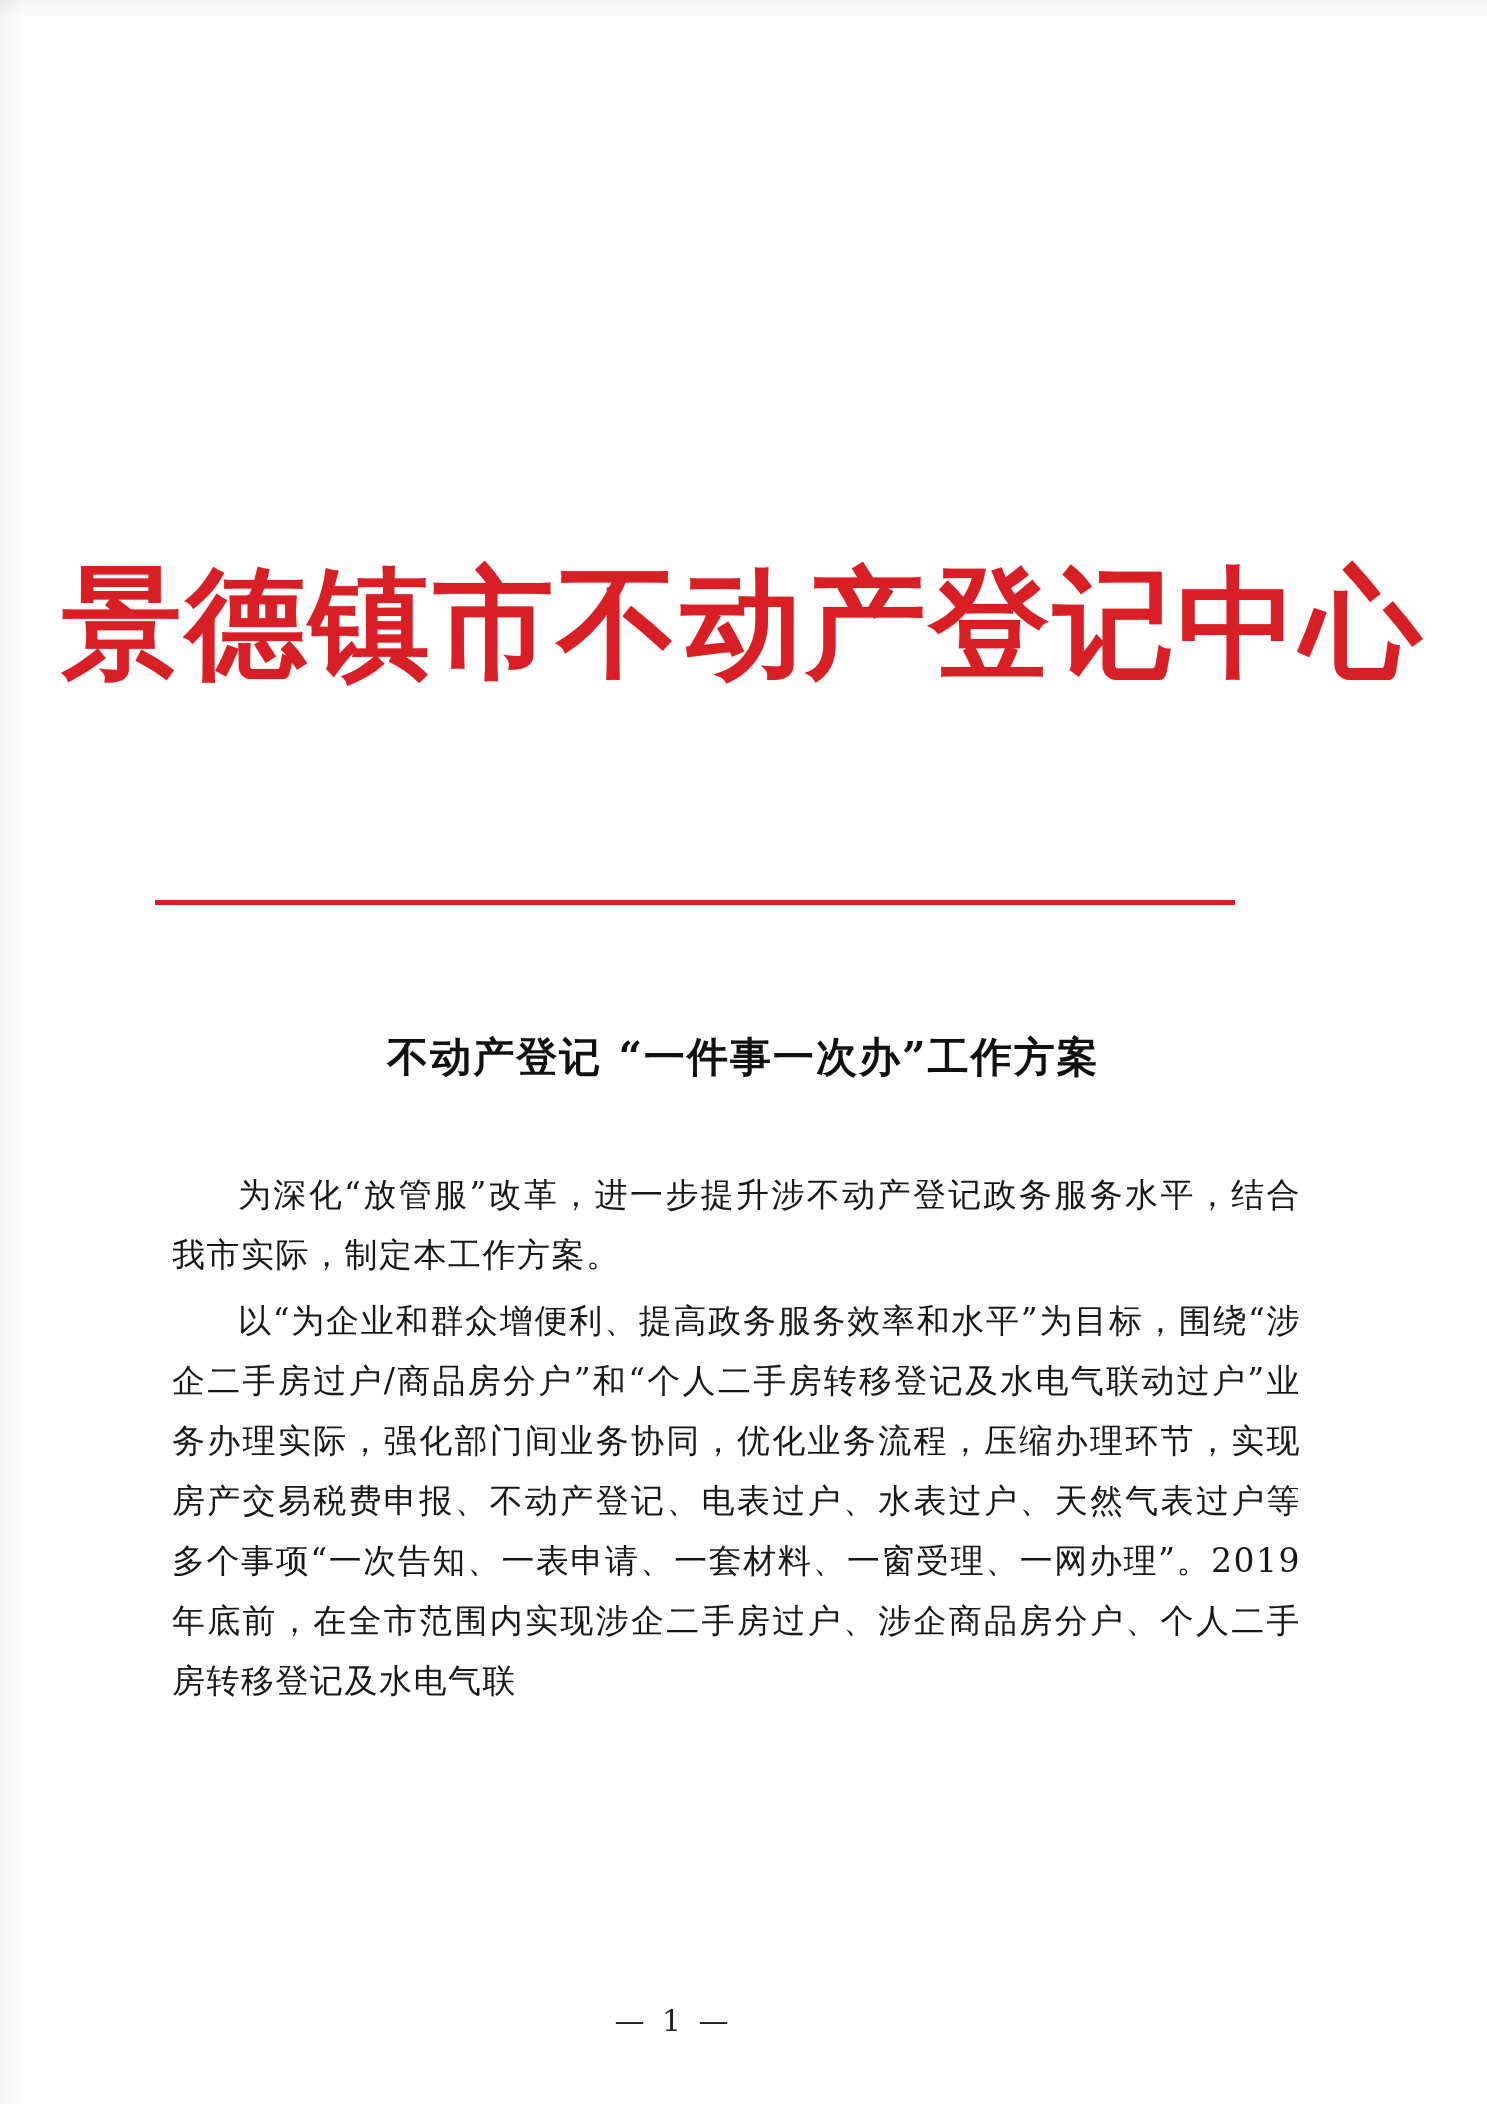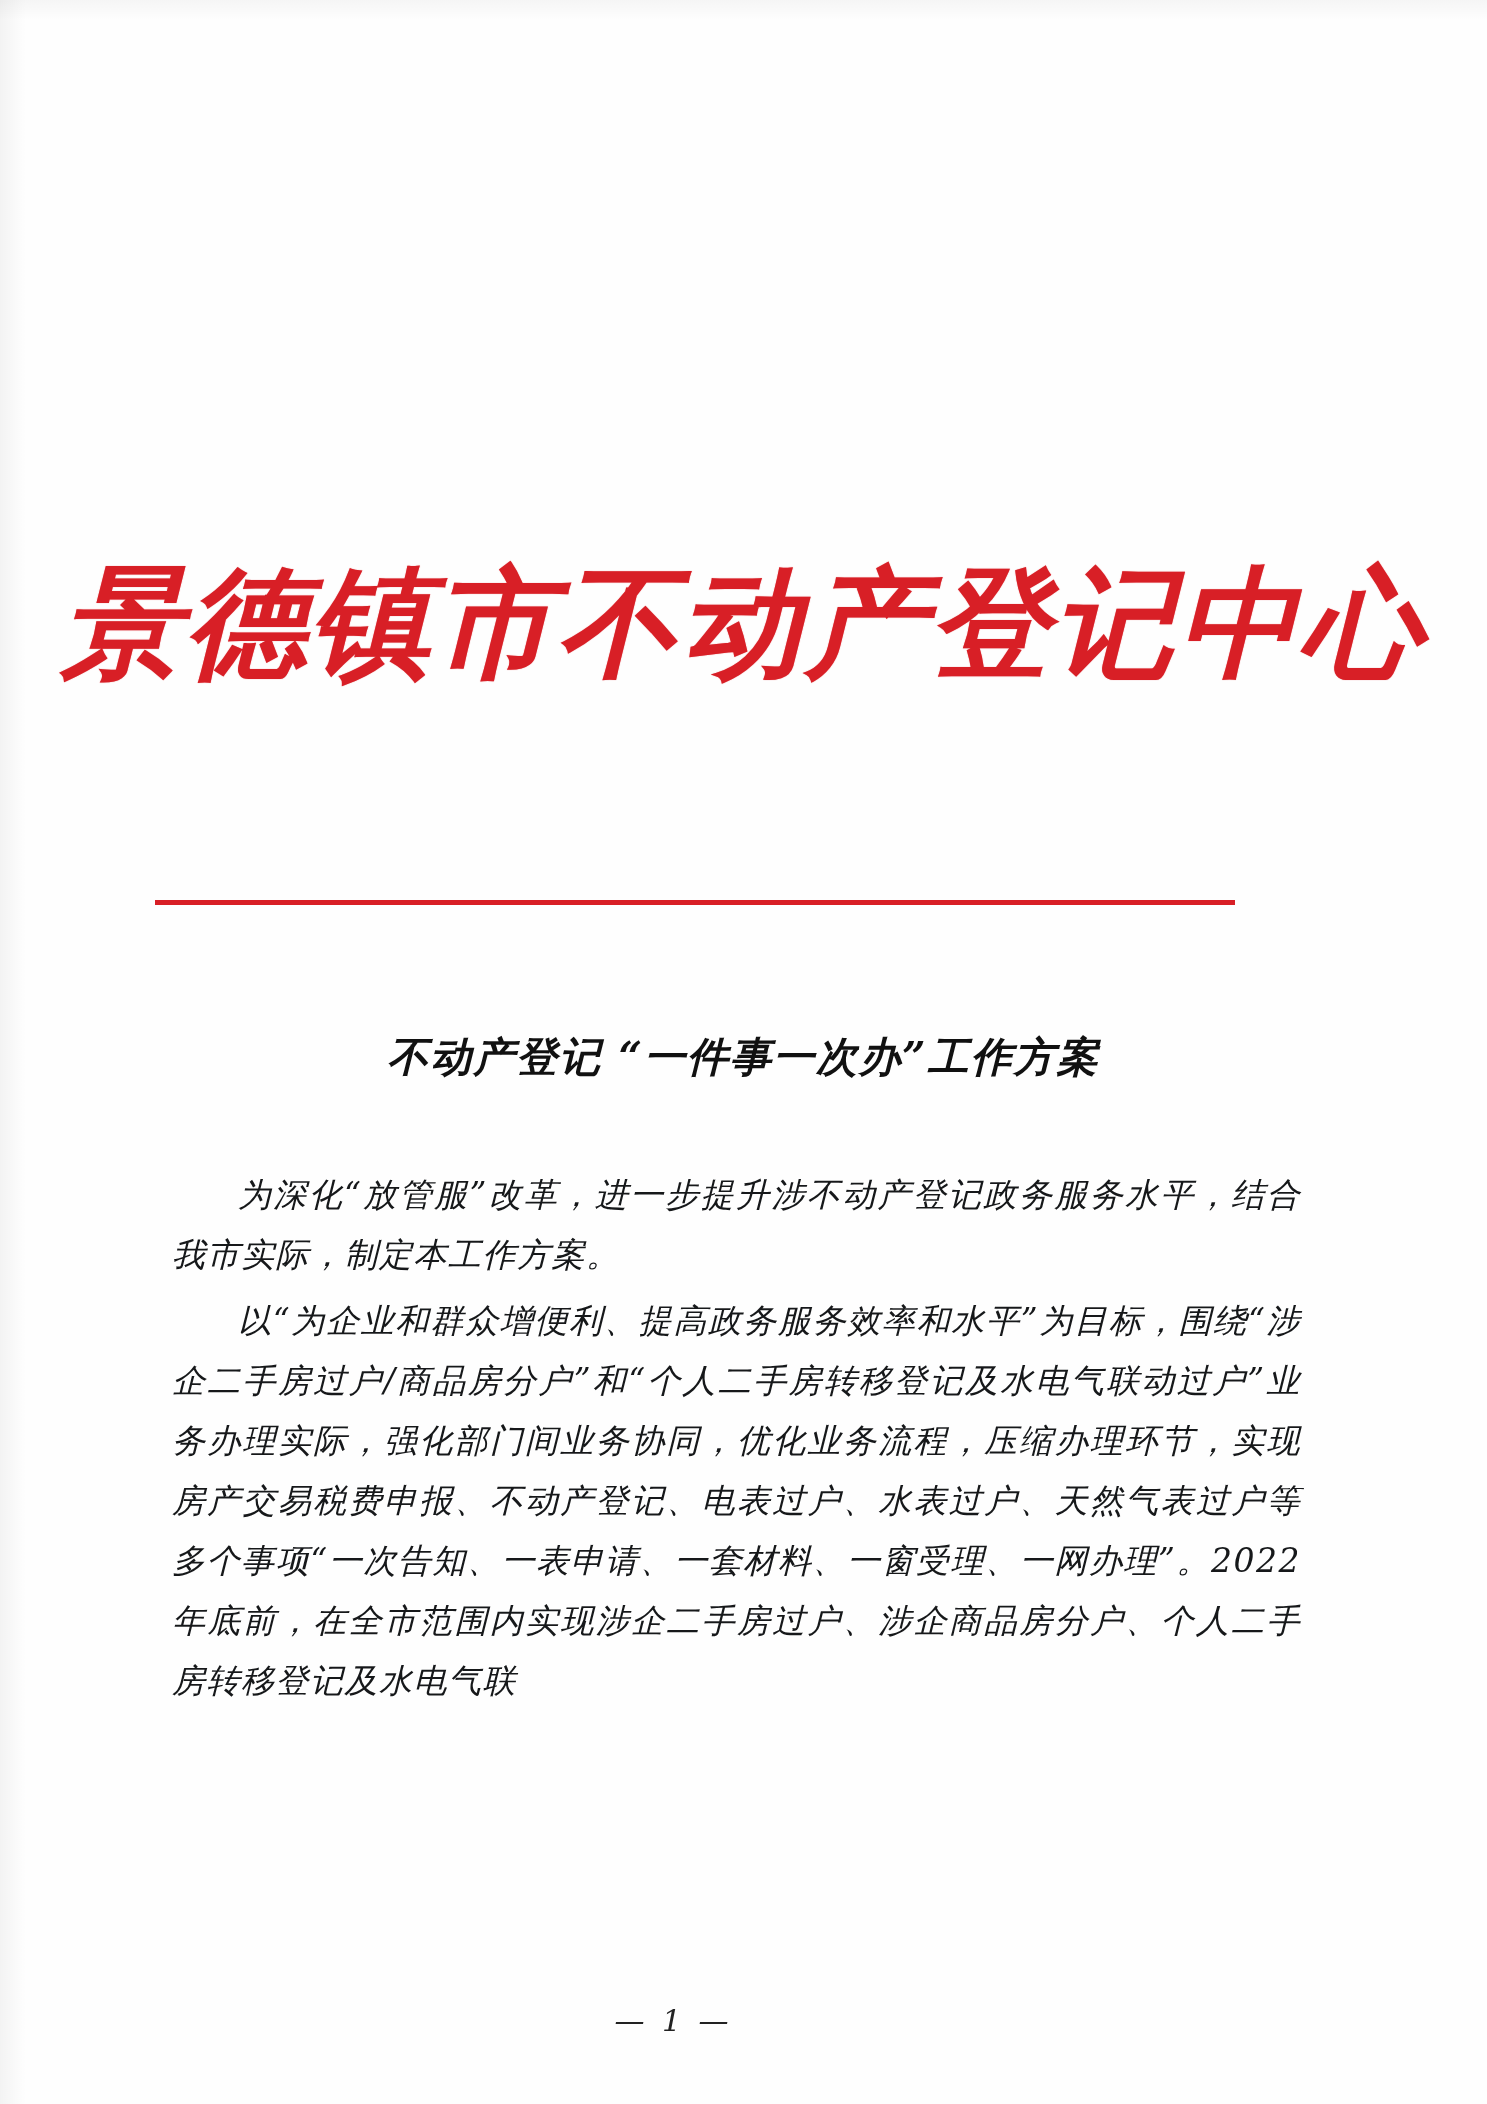--- a/index.html
+++ b/index.html
@@ -14,21 +14,20 @@
     color: #1a1a1a;
     position: relative;
     overflow: hidden;
   }
 
   .page {
     position: absolute;
     inset: 0;
     background: #fefefe;
     padding: 12px;
-    font-style: italic;
   }
 
   
   .masthead {
     position: absolute;
     top: 560px;
     left: 0;
     width: 100%;
     text-align: center;
   }
@@ -129,20 +128,20 @@
   <div class="masthead">
     <div class="masthead-title">景德镇市不动产登记中心</div>
   </div>
 
   <div class="masthead-rule"></div>
 
   <div class="doc-title">不动产登记 “一件事一次办”工作方案</div>
 
   <div class="body-text">
     <p>为深化“放管服”改革，进一步提升涉不动产登记政务服务水平，结合我市实际，制定本工作方案。</p>
-    <p>以“为企业和群众增便利、提高政务服务效率和水平”为目标，围绕“涉企二手房过户/商品房分户”和“个人二手房转移登记及水电气联动过户”业务办理实际，强化部门间业务协同，优化业务流程，压缩办理环节，实现房产交易税费申报、不动产登记、电表过户、水表过户、天然气表过户等多个事项“一次告知、一表申请、一套材料、一窗受理、一网办理”。2022 年底前，在全市范围内实现涉企二手房过户、涉企商品房分户、个人二手房转移登记及水电气联</p>
+    <p>以“为企业和群众增便利、提高政务服务效率和水平”为目标，围绕“涉企二手房过户/商品房分户”和“个人二手房转移登记及水电气联动过户”业务办理实际，强化部门间业务协同，优化业务流程，压缩办理环节，实现房产交易税费申报、不动产登记、电表过户、水表过户、天然气表过户等多个事项“一次告知、一表申请、一套材料、一窗受理、一网办理”。2019 年底前，在全市范围内实现涉企二手房过户、涉企商品房分户、个人二手房转移登记及水电气联</p>
   </div>
 
   <div class="footer">
     <span class="pn">— 1 —</span>
   </div>
 
 </div>
 
 </body></html>

